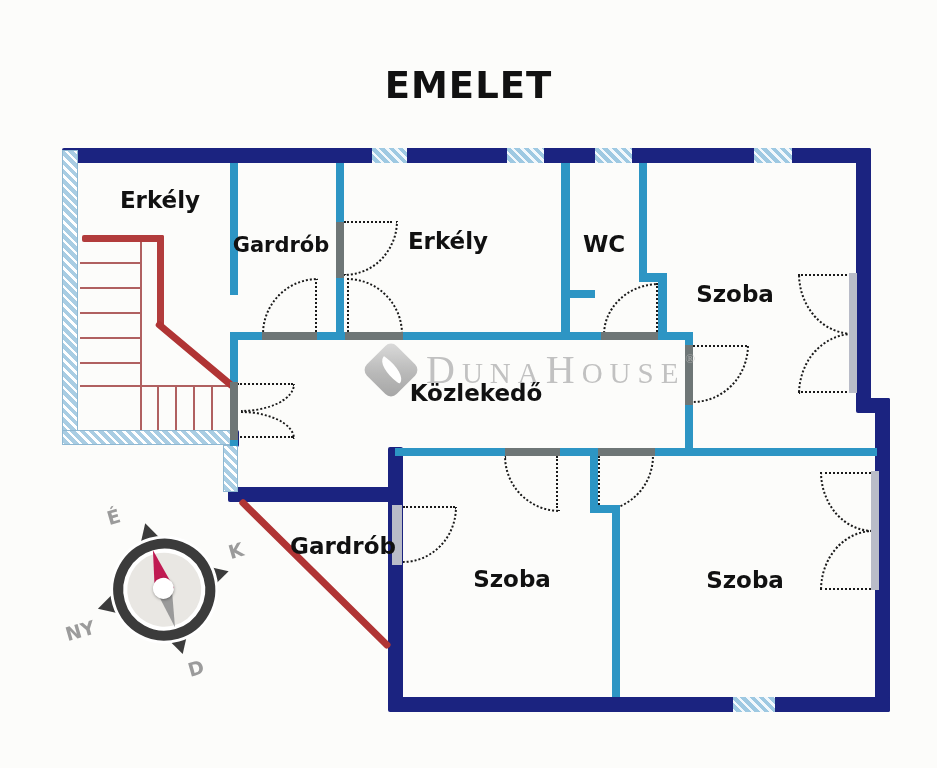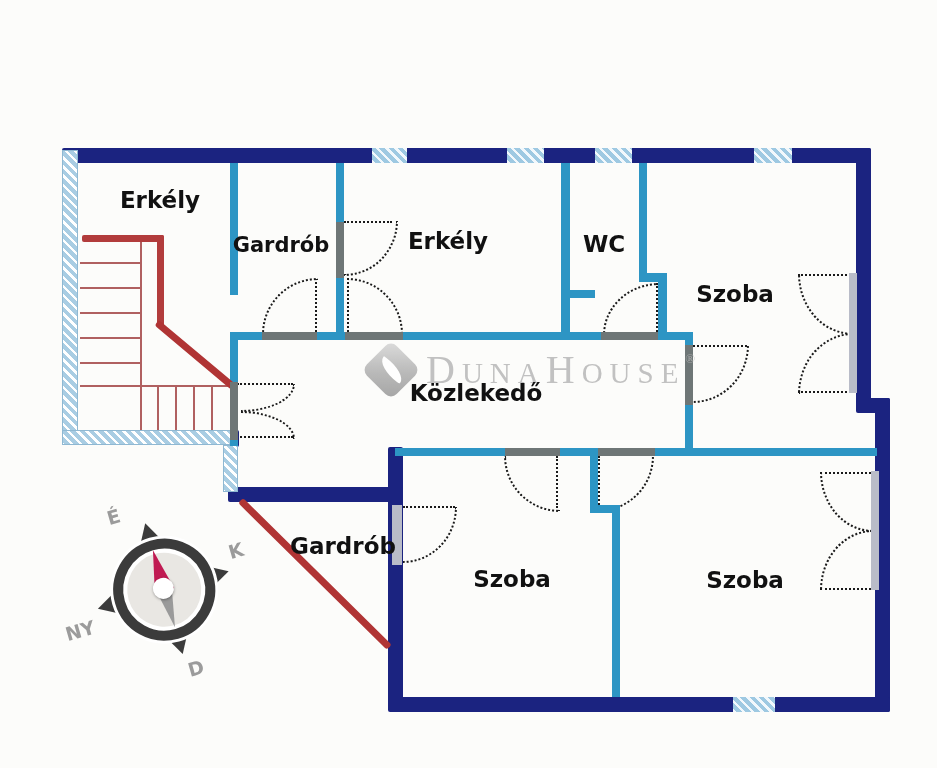--- a/index.html
+++ b/index.html
@@ -63,20 +63,21 @@
   .c-n{left:56px;top:-4px;}
   .c-e{right:2px;top:62px;}
   .c-s{left:92px;bottom:-6px;}
   .c-w{left:-16px;top:96px;}
 </style>
 </head>
 <body>
 
 <div class="stage">
 
+  <div class="title">EMELET</div>
 
   <div class="navy" style="left:62px;top:148px;width:809px;height:15px;"></div>
   <div class="navy" style="left:856px;top:148px;width:15px;height:257px;"></div>
   <div class="navy" style="left:856px;top:398px;width:34px;height:15px;"></div>
   <div class="navy" style="left:875px;top:398px;width:15px;height:314px;"></div>
   <div class="navy" style="left:390px;top:697px;width:500px;height:15px;"></div>
   <div class="navy" style="left:388px;top:447px;width:15px;height:265px;"></div>
   <div class="navy" style="left:228px;top:487px;width:175px;height:15px;"></div>
   <div class="navy" style="left:62px;top:433px;width:16px;height:12px;"></div>
   <div class="navy" style="left:223px;top:430px;width:16px;height:17px;"></div>

